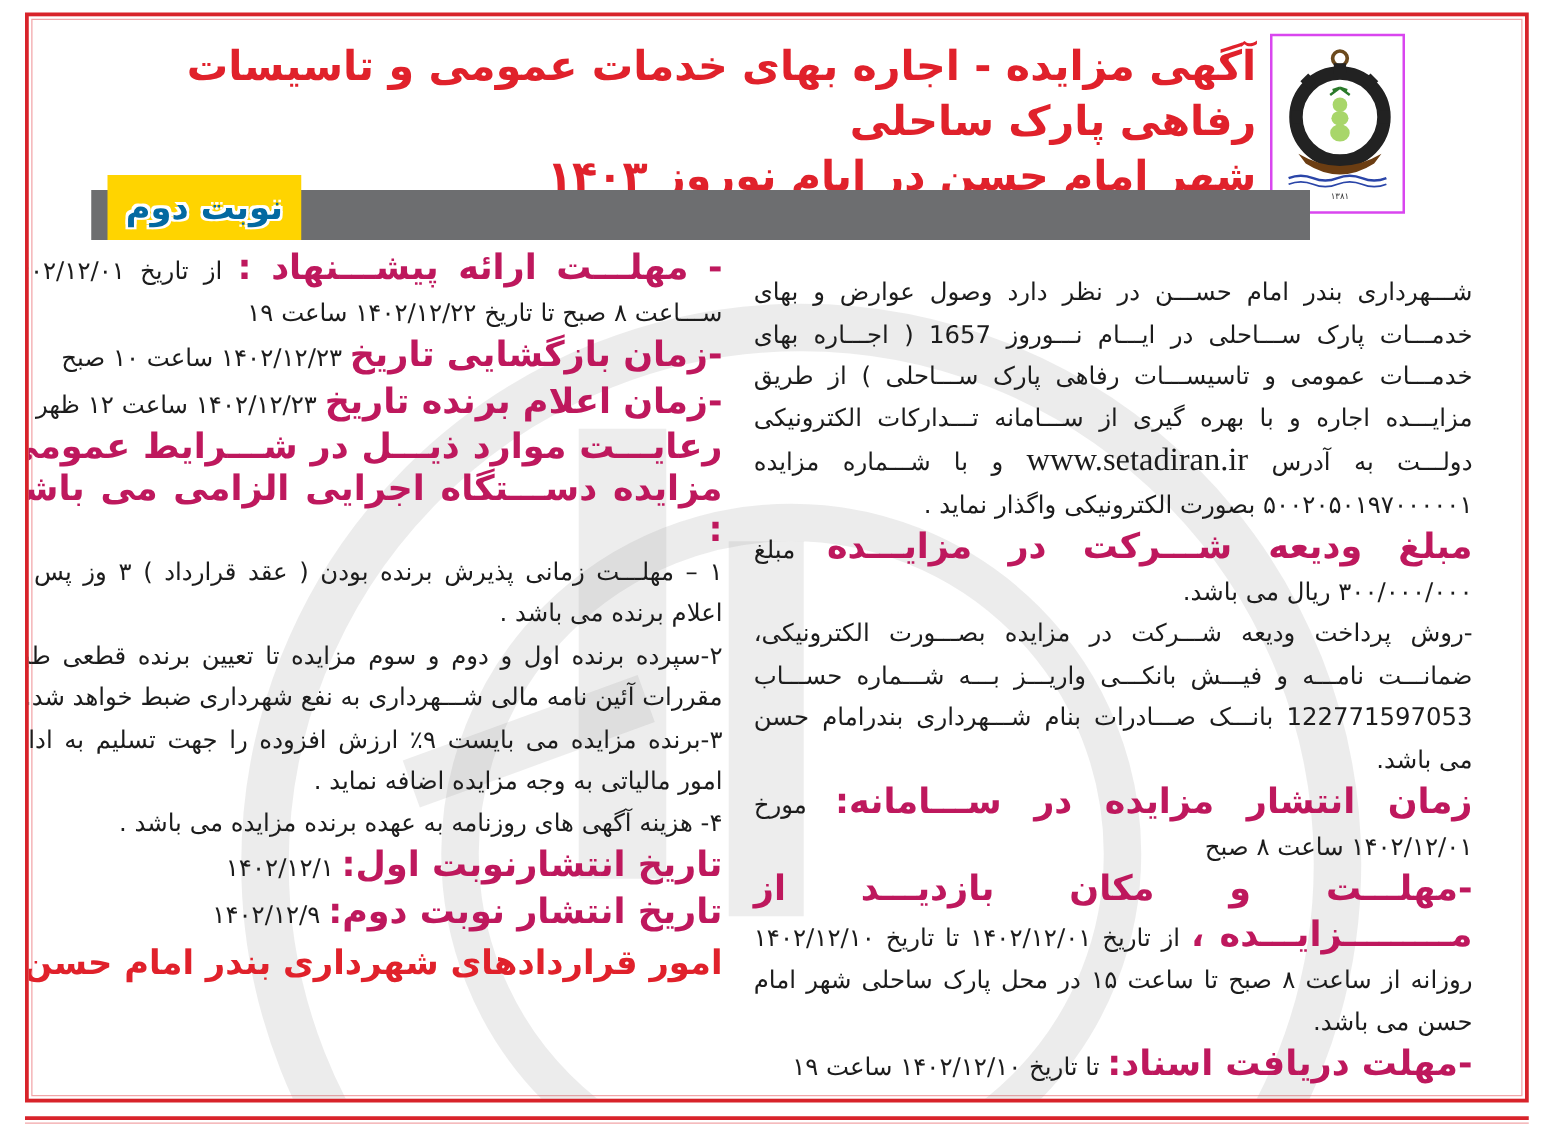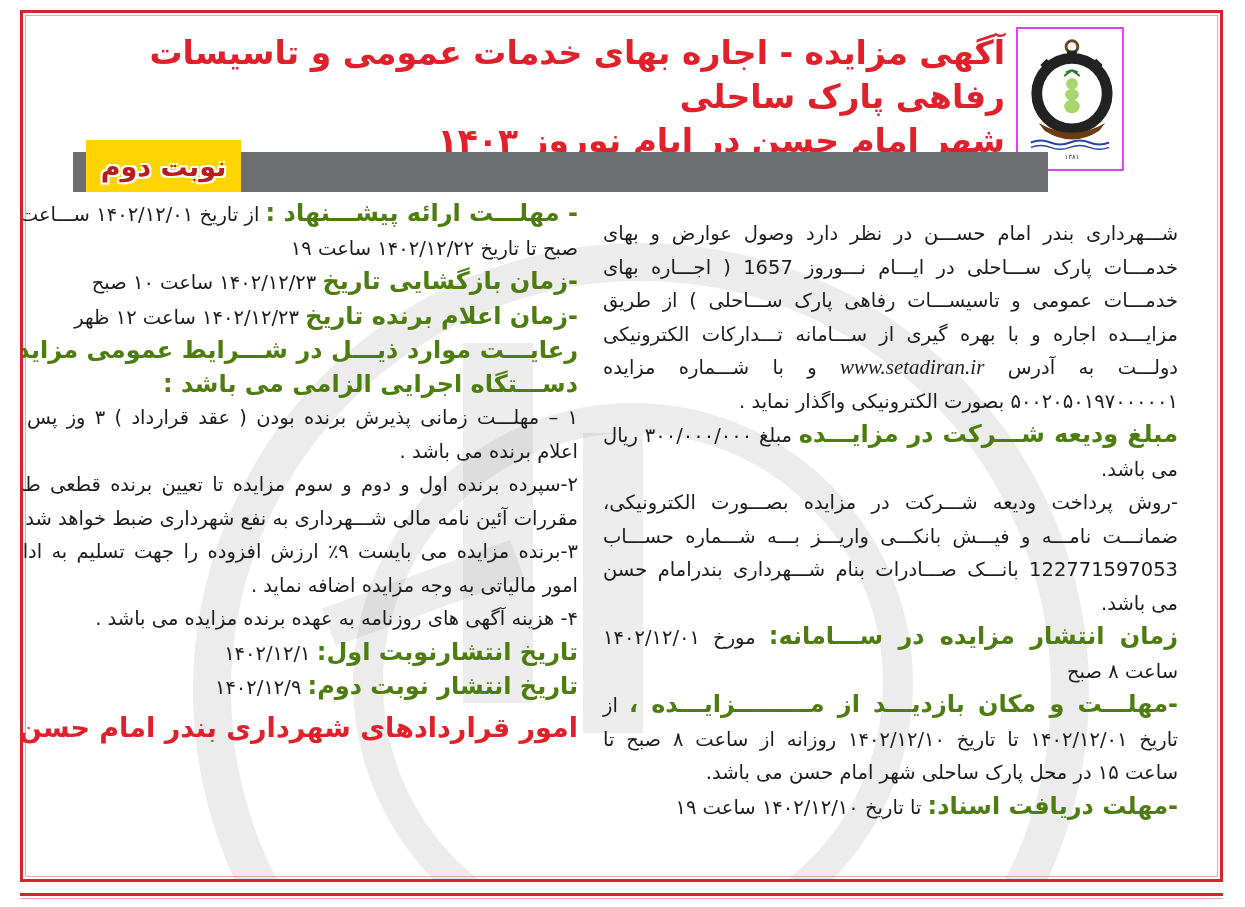--- a/index.html
+++ b/index.html
@@ -21,31 +21,31 @@
   .logo { position: absolute; right: 96px; top: 14px; width: 104px; height: 140px;
           border: 2px solid #d946ef; background: #fff; display: flex; align-items: center; justify-content: center; }
   .logo svg { width: 98px; height: 132px; }
   
   .title { position: absolute; right: 215px; top: 18px; width: 960px; direction: rtl; text-align: right;
            color: #e0212b; font-weight: bold; font-size: 33px; line-height: 44px; }
   
   .band { position: absolute; left: 50px; top: 139px; width: 975px; height: 40px; background: #6d6e70; }
   .badge { position: absolute; left: 63px; top: 127px; width: 155px; height: 52px; background: #ffd400;
            display: flex; align-items: center; justify-content: center; direction: rtl; }
-  .badge span { font-weight: bold; font-size: 27px; color: #b91c1c;
+  .badge span { font-weight: bold; font-size: 27px; color: #0369a1;
                 text-shadow: 2px 2px 0 #fff, -2px -2px 0 #fff, 2px -2px 0 #fff, -2px 2px 0 #fff; }
   
   .col { position: absolute; direction: rtl; text-align: justify; text-align-last: right;
          font-size: 19.5px; line-height: 33.5px; color: #1c1c1c; }
   .col-right { right: 42px; width: 575px; top: 204px; }
   .col-left { right: 642px; width: 575px; top: 184px; }
   .col p { margin: 0; }
-  .hl-block { color: #4d7c0f; font-weight: bold; font-size: 24px; }
+  .hl-block { color: #be185d; font-weight: bold; font-size: 28px; }
   .signature { color: #e0212b; font-weight: bold; font-size: 27px; margin-top: 6px !important; text-align-last: right; }
-  .ltr { direction: ltr; unicode-bidi: embed; font-family: "Liberation Serif", "DejaVu Serif", serif; font-size: 21px; font-style: italic; }
+  .ltr { direction: ltr; unicode-bidi: embed; font-family: "Liberation Serif", "DejaVu Serif", serif; font-size: 26px; }
 </style>
 </head>
 <body>
 
 <div class="frame">
 
   <div class="wm wm1"></div>
   <div class="wm wm2"></div>
   <div class="wm-bar" style="left:440px; top:330px; width:70px; height:360px;"></div>
   <div class="wm-bar" style="left:560px; top:420px; width:60px; height:300px;"></div>

